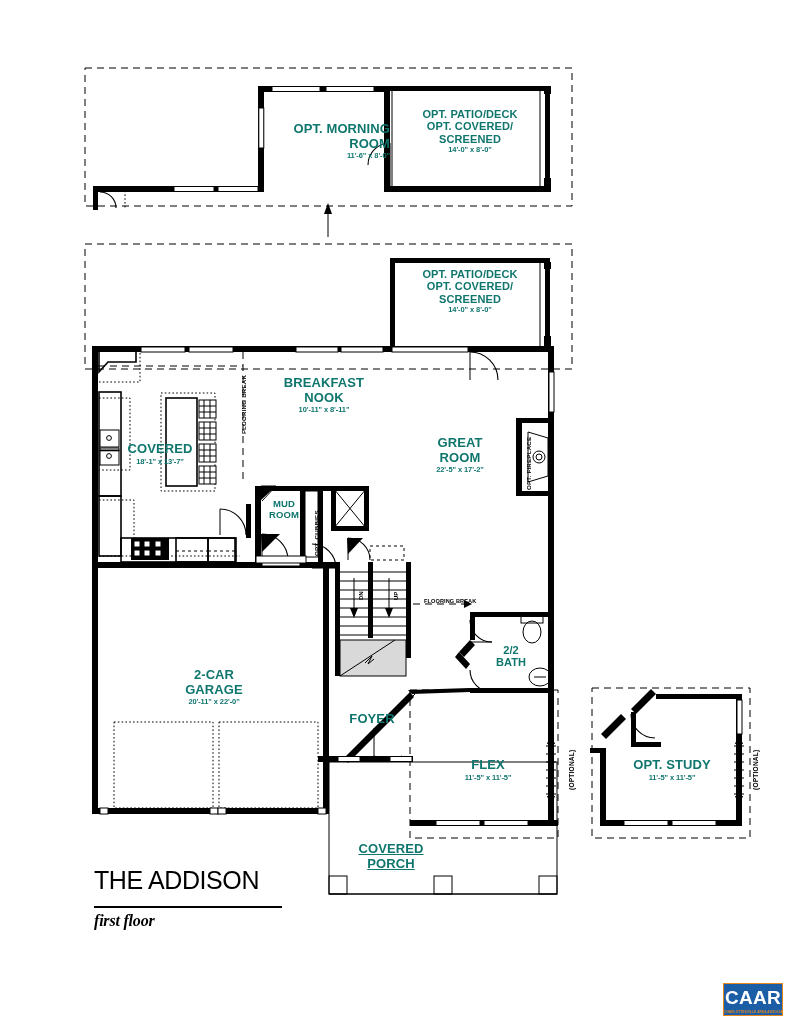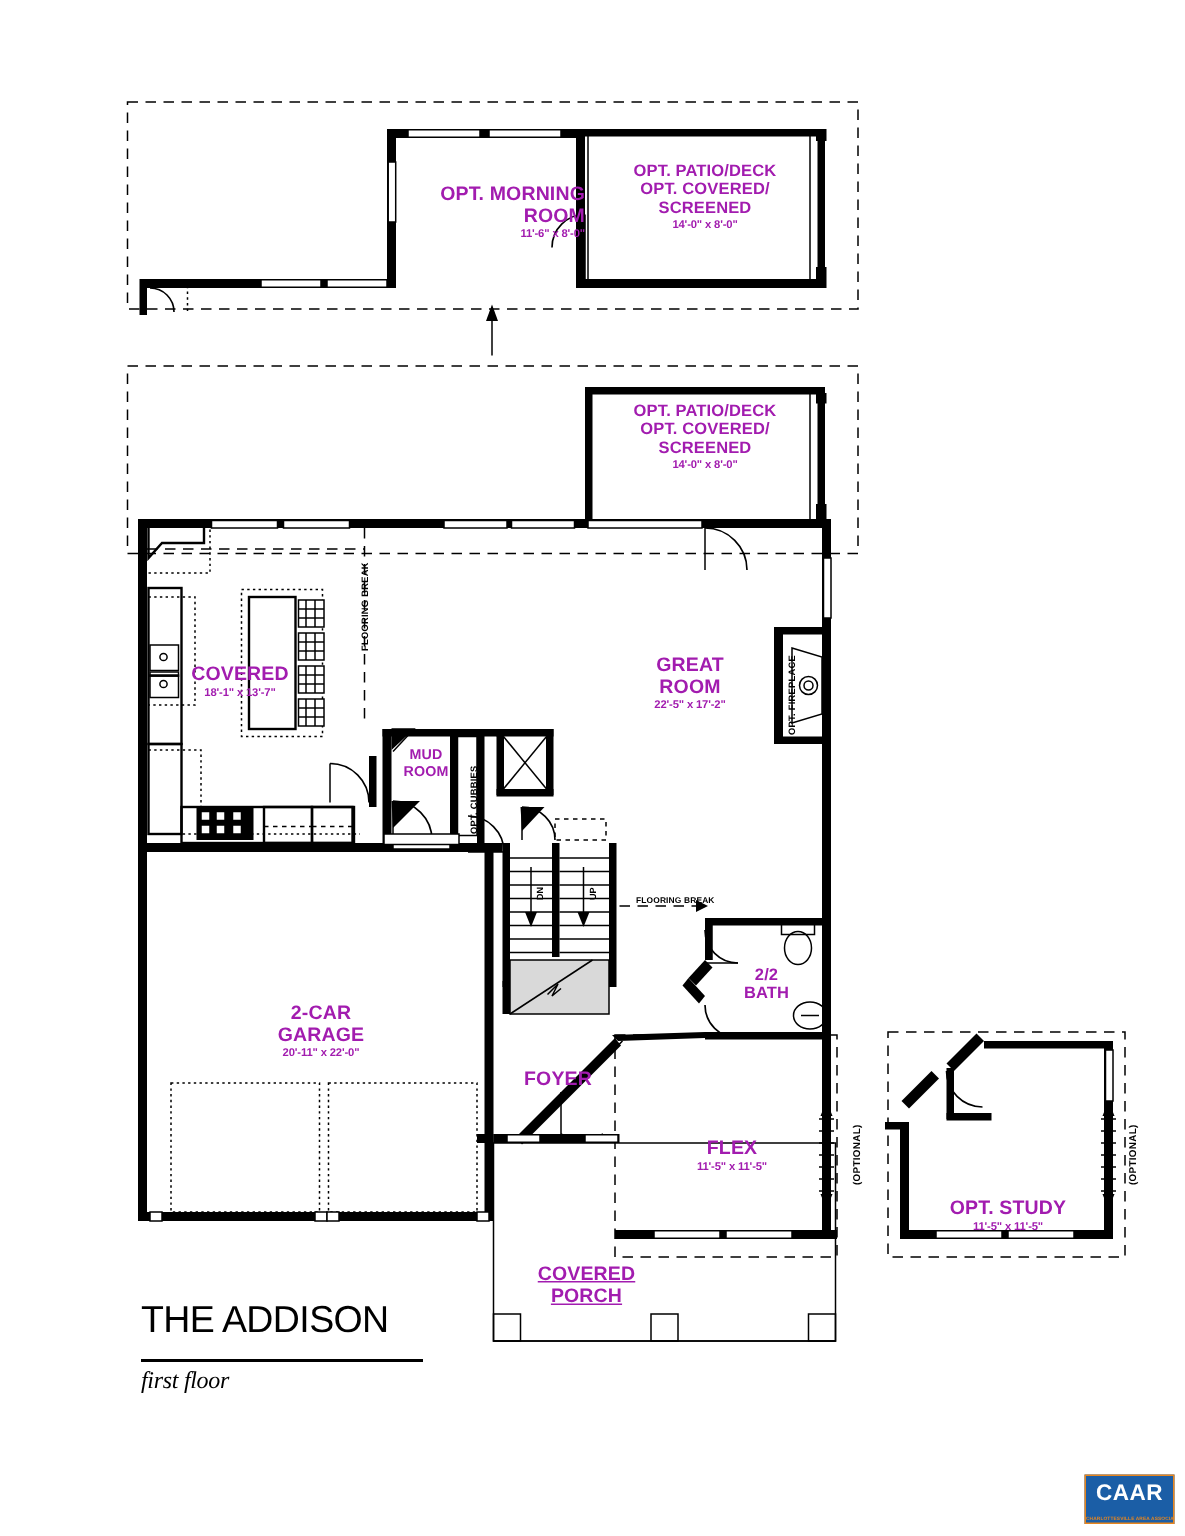--- a/index.html
+++ b/index.html
@@ -24,21 +24,21 @@
     top: 0;
     width: 790px;
     height: 1024px;
   }
   
   .lbl {
     position: absolute;
     text-align: center;
     line-height: 1.12;
     font-weight: bold;
-    color: #a21caf;
+    color: #0f766e;
     white-space: nowrap;
     pointer-events: none;
   }
   .lbl .nm {
     display: block;
     font-size: 13px;
     letter-spacing: 0.1px;
   }
   .lbl .dim {
     display: block;
@@ -94,21 +94,21 @@
   }
   #title-rule {
     width: 188px;
     height: 1.6px;
     background: #000;
     margin-bottom: 4px;
   }
   #plan-subtitle {
     font-size: 16px;
     font-style: italic;
-    font-weight: normal;
+    font-weight: bold;
     letter-spacing: -0.2px;
     font-family: "Liberation Serif", serif;
   }
 
   
   #caar-logo {
     position: absolute;
     left: 723px;
     top: 983px;
     width: 60px;
@@ -116,21 +116,21 @@
     background: #1b5ea6;
     border: 1px solid #e8861e;
     box-sizing: border-box;
   }
   #caar-word {
     position: absolute;
     left: 0;
     top: 3px;
     width: 58px;
     text-align: center;
-    font-size: 15px;
+    font-size: 19px;
     font-weight: bold;
     color: #ffffff;
     letter-spacing: 0.3px;
     font-family: "Liberation Sans", sans-serif;
   }
   #caar-tagline {
     position: absolute;
     left: 0;
     bottom: 1px;
     width: 58px;
@@ -533,20 +533,25 @@
     <span class="dim">14'-0" x 8'-0"</span>
   </div>
 
   <div class="lbl small" style="left:390px; top:268px; width:160px;">
     <span class="nm">OPT. PATIO/DECK</span>
     <span class="nm">OPT. COVERED/</span>
     <span class="nm">SCREENED</span>
     <span class="dim">14'-0" x 8'-0"</span>
   </div>
 
+  <div class="lbl" style="left:262px; top:376px; width:124px;">
+    <span class="nm">BREAKFAST</span>
+    <span class="nm">NOOK</span>
+    <span class="dim">10'-11" x 8'-11"</span>
+  </div>
 
   <div class="lbl" style="left:118px; top:442px; width:84px;">
     <span class="nm">COVERED</span>
     <span class="dim">18'-1" x 13'-7"</span>
   </div>
 
   <div class="lbl" style="left:408px; top:436px; width:104px;">
     <span class="nm">GREAT</span>
     <span class="nm">ROOM</span>
     <span class="dim">22'-5" x 17'-2"</span>
@@ -575,21 +580,21 @@
   <div class="lbl" style="left:440px; top:758px; width:96px;text-align:center;">
     <span class="nm">FLEX</span>
     <span class="dim">11'-5" x 11'-5"</span>
   </div>
 
   <div class="lbl" style="left:334px; top:842px; width:114px;text-decoration:underline;">
     <span class="nm">COVERED</span>
     <span class="nm">PORCH</span>
   </div>
 
-  <div class="lbl" style="left:618px; top:758px; width:108px;margin-top:40px;">
+  <div class="lbl" style="left:618px; top:758px; width:108px;">
     <span class="nm">OPT. STUDY</span>
     <span class="dim">11'-5" x 11'-5"</span>
   </div>
 
   <div class="vtext" style="left:525px; top:490px; transform: rotate(-90deg);">OPT. FIREPLACE</div>
 
   <div class="vtext" style="left:313px; top:556px; transform: rotate(-90deg);">OPT. CUBBIES</div>
 
   <div class="vtext" style="left:240px; top:434px; transform: rotate(-90deg);">FLOORING BREAK</div>
 

